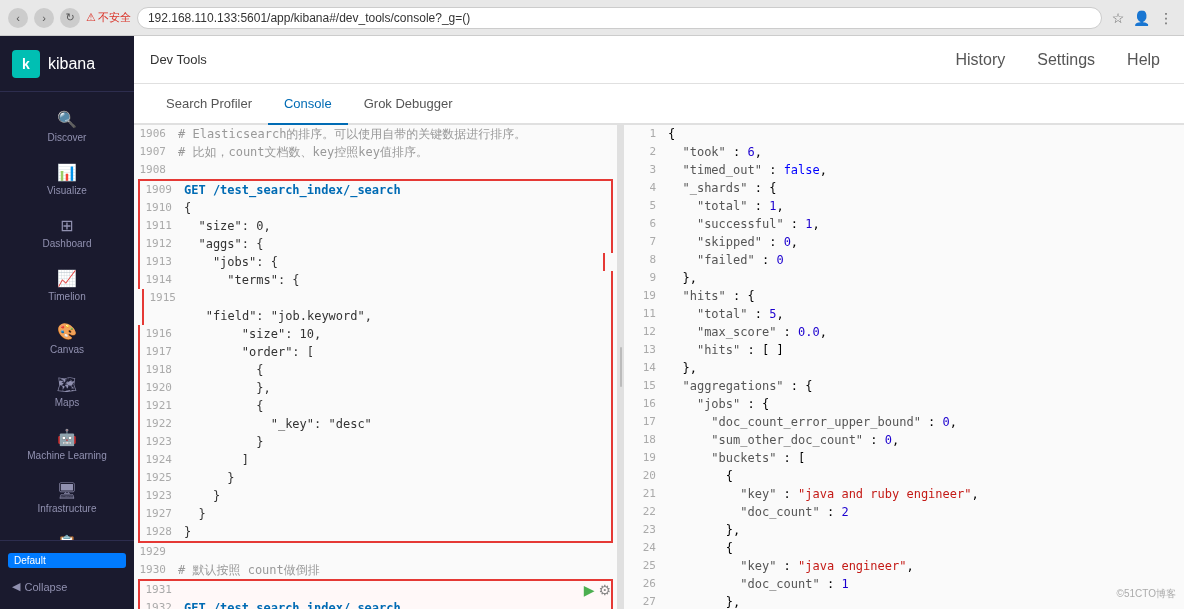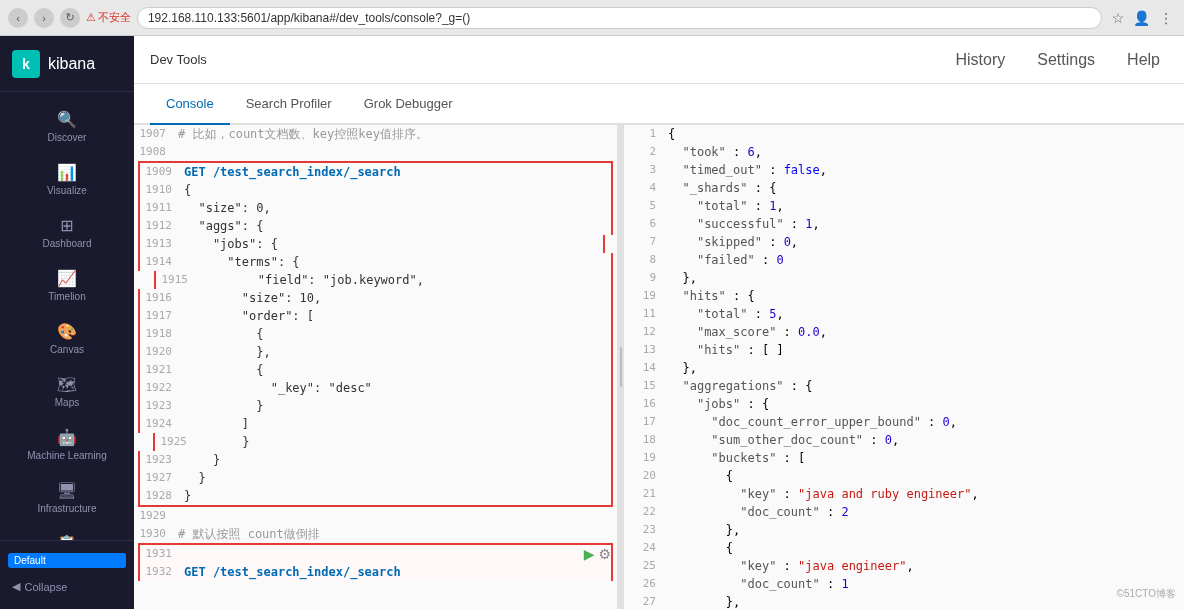--- a/index.html
+++ b/index.html
@@ -334,29 +334,33 @@
 
     <div class="top-bar">
       <span class="top-bar-title">Dev Tools</span>
       <div class="top-bar-spacer"></div>
       <span class="top-bar-action">History</span>
       <span class="top-bar-action">Settings</span>
       <span class="top-bar-action">Help</span>
     </div>
 
     <div class="tabs-bar">
+      <div class="tab">Search Profiler</div>
       <div class="tab active">Console</div>
-      <div class="tab">Search Profiler</div>
       <div class="tab">Grok Debugger</div>
     </div>
 
     <div class="console-area">
 
       <div class="editor-panel">
         <div class="code-editor" id="editor-lines">
+        <div class="code-line">
+              <span class="line-num">1906</span>
+              <span class="line-content" style="color: rgb(153, 153, 153);"># Elasticsearch的排序。可以使用自带的关键数据进行排序。</span>
+            </div>
             <div class="code-line">
               <span class="line-num">1907</span>
               <span class="line-content" style="color: rgb(153, 153, 153);"># 比如，count文档数、key控照key值排序。</span>
             </div>
             <div class="code-line">
               <span class="line-num">1908</span>
               <span class="line-content" style="color: rgb(51, 51, 51);"></span>
             </div>
             <div class="code-line" style="border-top: 2px solid rgb(229, 57, 53); border-left: 2px solid rgb(229, 57, 53); border-right: 2px solid rgb(229, 57, 53); margin-left: 4px; margin-right: 4px;">
               <span class="line-num">1909</span>
@@ -375,21 +379,21 @@
               <span class="line-content" style="color: rgb(51, 51, 51);">  "aggs": {</span>
             </div>
             <div class="code-line" style="border-left: 2px solid rgb(229, 57, 53); border-right: 2px solid rgb(229, 57, 53); margin-left: 4px; margin-right: 12px;">
               <span class="line-num">1913</span>
               <span class="line-content" style="color: rgb(51, 51, 51);">    "jobs": {</span>
             </div>
             <div class="code-line" style="border-left: 2px solid rgb(229, 57, 53); border-right: 2px solid rgb(229, 57, 53); margin-left: 4px; margin-right: 4px;">
               <span class="line-num">1914</span>
               <span class="line-content" style="color: rgb(51, 51, 51);">      "terms": {</span>
             </div>
-            <div class="code-line" style="border-left: 2px solid rgb(229, 57, 53); border-right: 2px solid rgb(229, 57, 53); margin-left: 20px; margin-right: 4px;">
+            <div class="code-line" style="border-left: 2px solid rgb(229, 57, 53); border-right: 2px solid rgb(229, 57, 53); margin-left: 8px; margin-right: 4px; flex-direction: column;">
               <span class="line-num">1915</span>
               <span class="line-content" style="color: rgb(51, 51, 51);">        "field": "job.keyword",</span>
             </div>
             <div class="code-line" style="border-left: 2px solid rgb(229, 57, 53); border-right: 2px solid rgb(229, 57, 53); margin-left: 4px; margin-right: 4px;">
               <span class="line-num">1916</span>
               <span class="line-content" style="color: rgb(51, 51, 51);">        "size": 10,</span>
             </div>
             <div class="code-line" style="border-left: 2px solid rgb(229, 57, 53); border-right: 2px solid rgb(229, 57, 53); margin-left: 4px; margin-right: 4px;">
               <span class="line-num">1917</span>
               <span class="line-content" style="color: rgb(51, 51, 51);">        "order": [</span>
@@ -411,21 +415,21 @@
               <span class="line-content" style="color: rgb(51, 51, 51);">            "_key": "desc"</span>
             </div>
             <div class="code-line" style="border-left: 2px solid rgb(229, 57, 53); border-right: 2px solid rgb(229, 57, 53); margin-left: 4px; margin-right: 4px;">
               <span class="line-num">1923</span>
               <span class="line-content" style="color: rgb(51, 51, 51);">          }</span>
             </div>
             <div class="code-line" style="border-left: 2px solid rgb(229, 57, 53); border-right: 2px solid rgb(229, 57, 53); margin-left: 4px; margin-right: 4px;">
               <span class="line-num">1924</span>
               <span class="line-content" style="color: rgb(51, 51, 51);">        ]</span>
             </div>
-            <div class="code-line" style="border-left: 2px solid rgb(229, 57, 53); border-right: 2px solid rgb(229, 57, 53); margin-left: 19px; margin-right: 4px;">
+            <div class="code-line" style="border-left: 2px solid rgb(229, 57, 53); border-right: 2px solid rgb(229, 57, 53); margin-left: 4px; margin-right: 4px;">
               <span class="line-num">1925</span>
               <span class="line-content" style="color: rgb(51, 51, 51);">      }</span>
             </div>
             <div class="code-line" style="border-left: 2px solid rgb(229, 57, 53); border-right: 2px solid rgb(229, 57, 53); margin-left: 4px; margin-right: 4px;">
               <span class="line-num">1923</span>
               <span class="line-content" style="color: rgb(51, 51, 51);">    }</span>
             </div>
             <div class="code-line" style="border-left: 2px solid rgb(229, 57, 53); border-right: 2px solid rgb(229, 57, 53); margin-left: 4px; margin-right: 4px;">
               <span class="line-num">1927</span>
               <span class="line-content" style="color: rgb(51, 51, 51);">  }</span>

